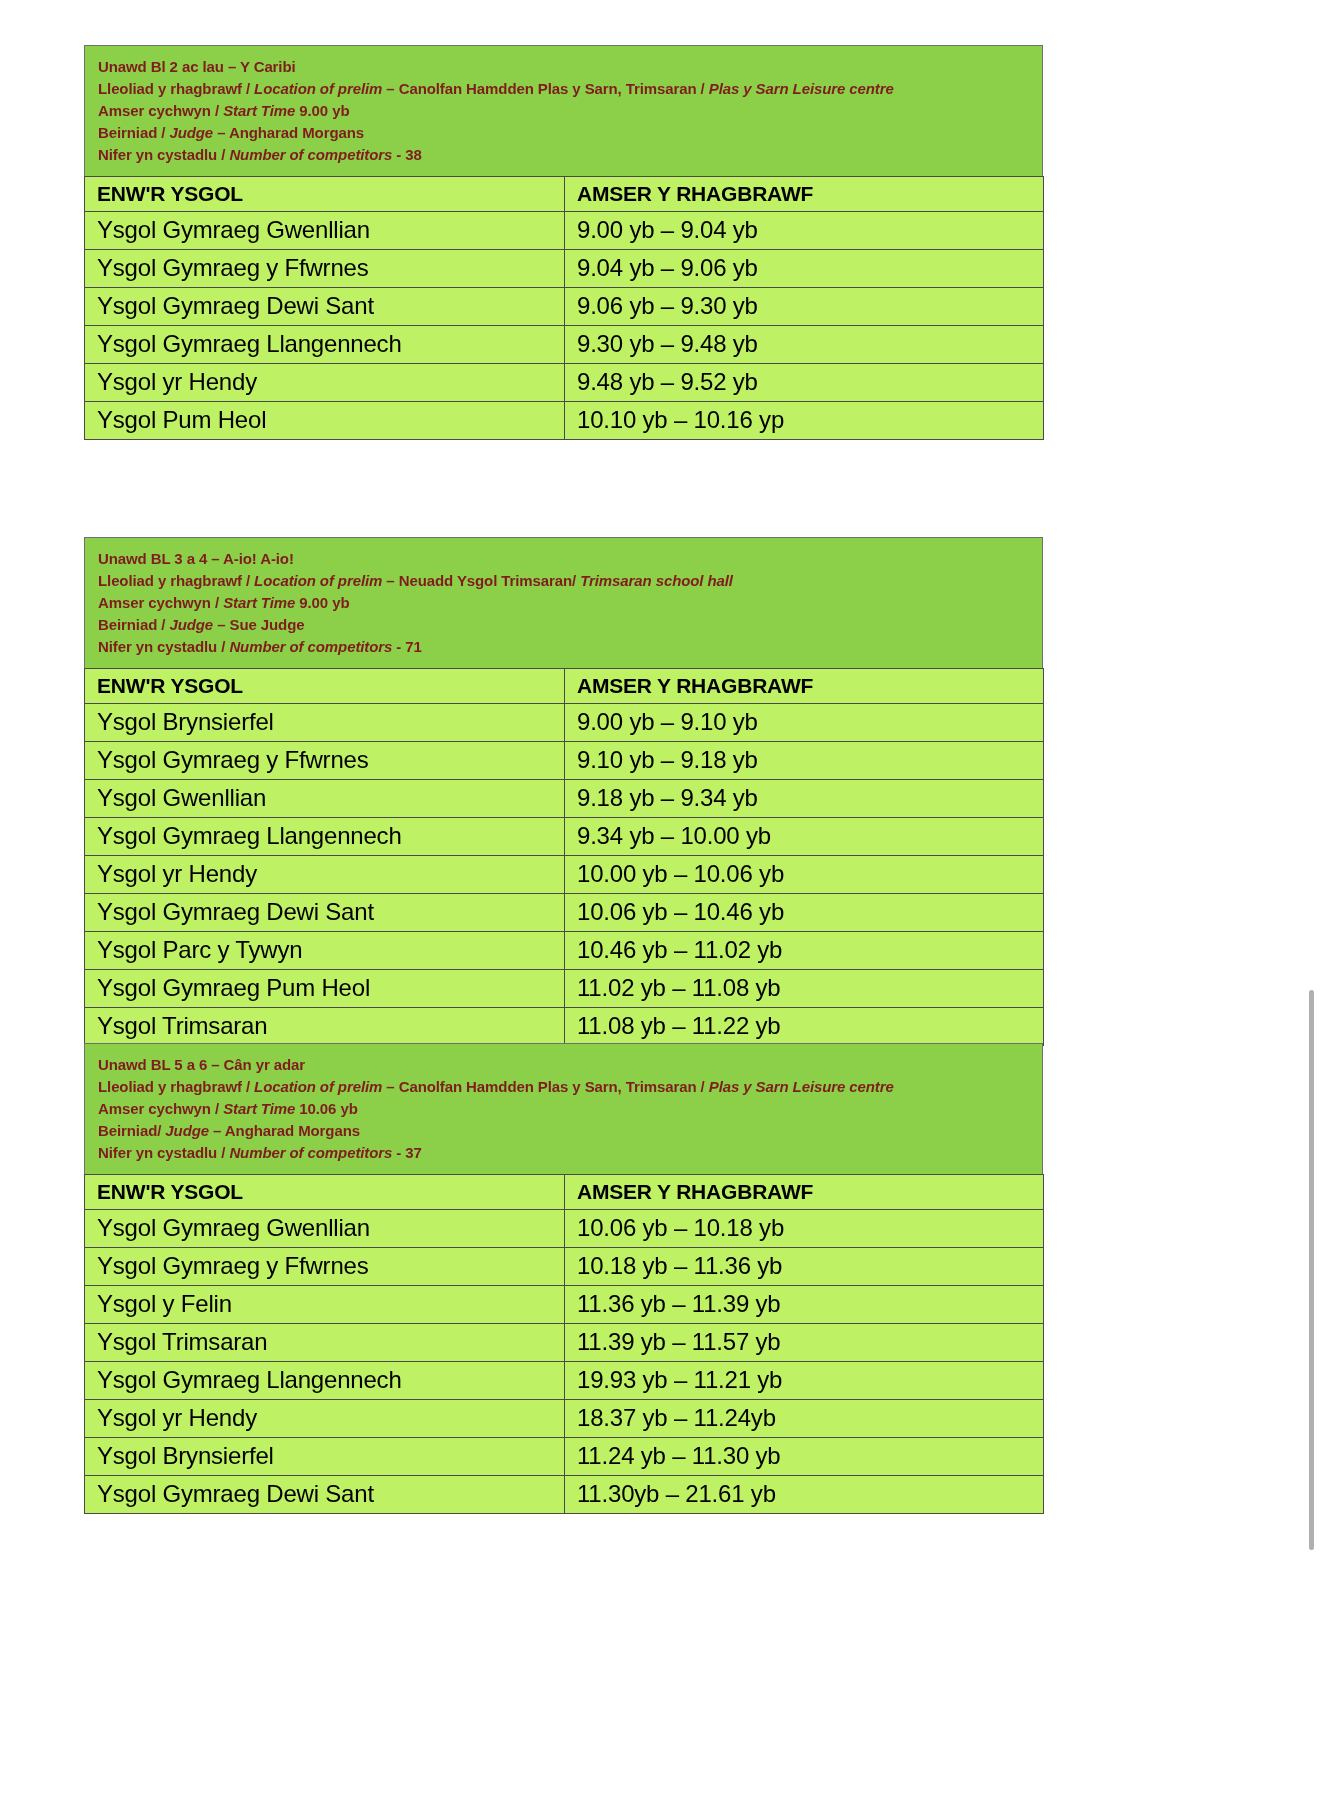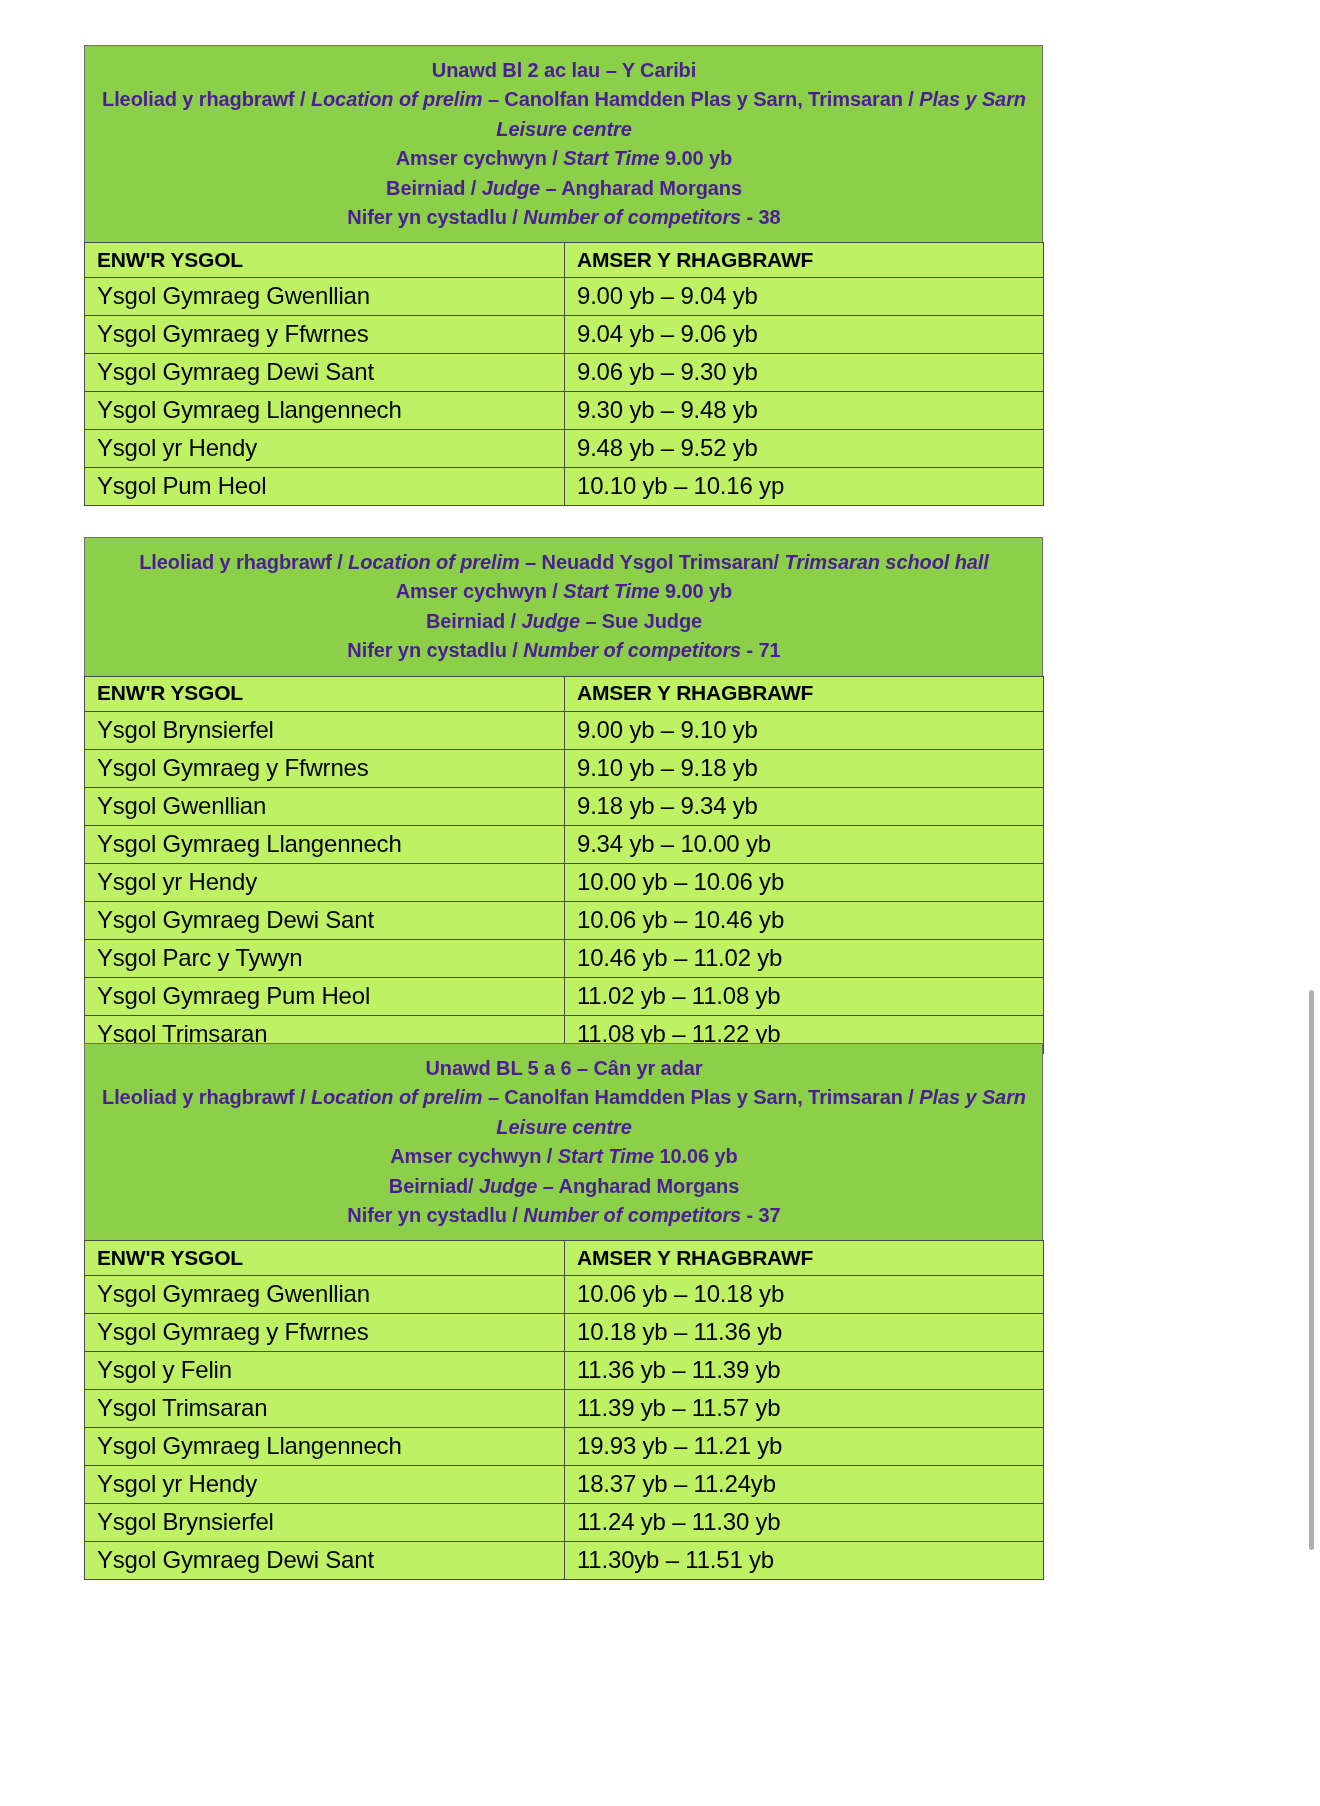--- a/index.html
+++ b/index.html
@@ -31,26 +31,25 @@
   }
   .section-header {
     background: #8CD04A;
     border: 1.5px solid #6f6f6f;
     border-bottom: none;
     padding: 10px 12px 10px 13px;
     box-sizing: border-box;
     line-height: 1.47;
   }
   .hdr-line {
-    font-size: 20px;
-    font-weight: bold;
-    color: #4c1d95;
+    font-size: 15px;
+    font-weight: bold;
+    color: #7f1d1d;
     letter-spacing: -0.1px;
     white-space: normal;
-    text-align: center;
   }
   .hdr-line .it {
     font-style: italic;
     font-weight: bold;
   }
   .hdr-line .it-reg {
     font-style: italic;
     font-weight: bold;
   }
   table.sched {
@@ -138,20 +137,21 @@
           <tr>
             <td>Ysgol Pum Heol</td>
             <td>10.10 yb – 10.16 yp</td>
           </tr>
         </tbody>
     </table>
   </div>
 
   <div class="section" id="section-1" style="top:537px;">
     <div class="section-header">
+      <div class="hdr-line"><span>Unawd BL 3 a 4 – A-io! A-io!</span></div>
       <div class="hdr-line"><span>Lleoliad y rhagbrawf</span><span> / </span><span class="it">Location of prelim</span><span> – Neuadd Ysgol Trimsaran/ </span><span class="it-reg">Trimsaran school hall</span></div>
       <div class="hdr-line"><span>Amser cychwyn</span><span> / </span><span class="it">Start Time</span><span>  9.00 yb</span></div>
       <div class="hdr-line"><span>Beirniad</span><span> / </span><span class="it">Judge</span><span> – Sue Judge</span></div>
       <div class="hdr-line"><span>Nifer yn cystadlu</span><span> / </span><span class="it">Number of competitors</span><span>  - 71</span></div>
     </div>
     <table class="sched">
       <colgroup>
           <col class="c1">
           <col class="c2">
         </colgroup>
@@ -245,20 +245,20 @@
           <tr>
             <td>Ysgol yr Hendy</td>
             <td>18.37 yb – 11.24yb</td>
           </tr>
           <tr>
             <td>Ysgol Brynsierfel</td>
             <td>11.24 yb – 11.30 yb</td>
           </tr>
           <tr>
             <td>Ysgol Gymraeg Dewi Sant</td>
-            <td>11.30yb – 11.51 yb</td>
+            <td>11.30yb – 21.61 yb</td>
           </tr>
         </tbody>
     </table>
   </div>
 
   <div class="scrollbar"></div>
 </div>
 
 </body></html>

